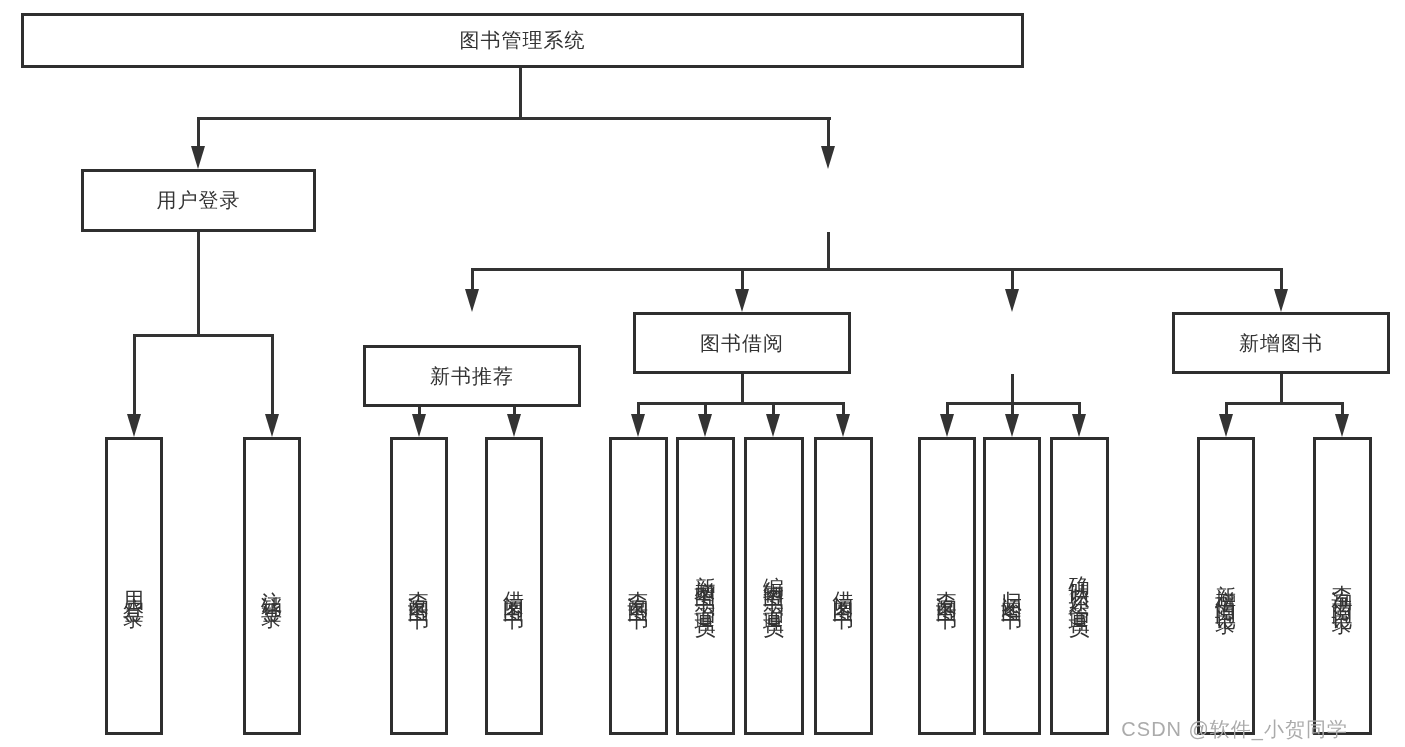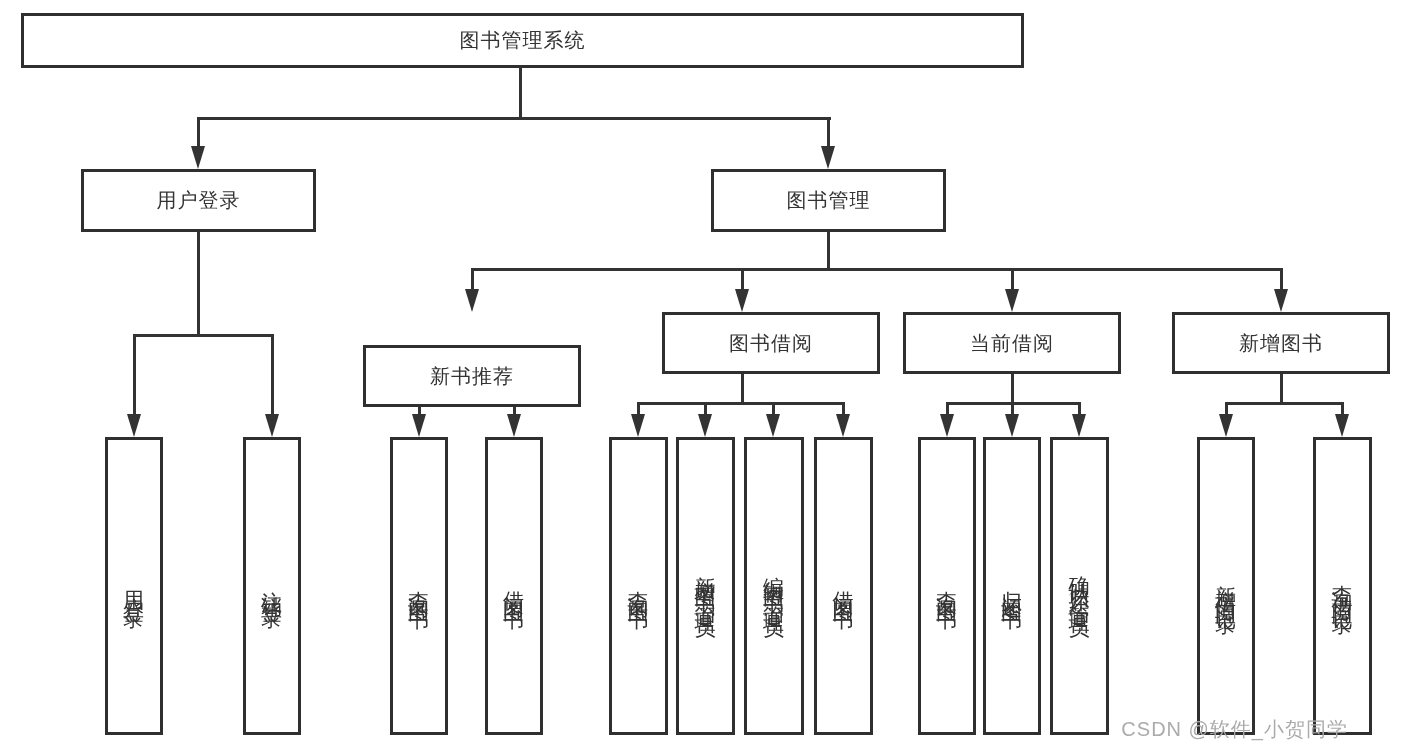--- a/index.html
+++ b/index.html
@@ -83,23 +83,20 @@
   <div class="vline" style="left:519px; top:66px; height:53px;"></div>
   <div class="hline" style="left:197px; top:117px; width:634px;"></div>
   <div class="vline" style="left:197px; top:117px; height:31px;"></div>
   <div class="arrow" style="left:191px; top:146px;"></div>
   <div class="vline" style="left:827px; top:117px; height:31px;"></div>
   <div class="arrow" style="left:821px; top:146px;"></div>
 
   <div class="box hbox" style="left:81px; top:169px; width:235px; height:63px;">
     <span>用户登录</span>
   </div>
-  <div class="box hbox" style="left:711px; top:169px; width:235px; height:63px;">
-    <span>图书管理</span>
-  </div>
 
   <div class="vline" style="left:197px; top:232px; height:105px;"></div>
   <div class="hline" style="left:133px; top:334px; width:141px;"></div>
   <div class="vline" style="left:133px; top:334px; height:82px;"></div>
   <div class="arrow" style="left:127px; top:414px;"></div>
   <div class="vline" style="left:271px; top:334px; height:82px;"></div>
   <div class="arrow" style="left:265px; top:414px;"></div>
 
   <div class="vline" style="left:827px; top:232px; height:39px;"></div>
   <div class="hline" style="left:471px; top:268px; width:812px;"></div>
@@ -108,25 +105,22 @@
   <div class="vline" style="left:741px; top:268px; height:23px;"></div>
   <div class="arrow" style="left:735px; top:289px;"></div>
   <div class="vline" style="left:1011px; top:268px; height:23px;"></div>
   <div class="arrow" style="left:1005px; top:289px;"></div>
   <div class="vline" style="left:1280px; top:268px; height:23px;"></div>
   <div class="arrow" style="left:1274px; top:289px;"></div>
 
   <div class="box hbox" style="left:363px; top:312px; width:218px; height:62px;margin-top:33px;">
     <span>新书推荐</span>
   </div>
-  <div class="box hbox" style="left:662px; top:312px; width:218px; height:62px;">
+  <div class="box hbox" style="left:633px; top:312px; width:218px; height:62px;">
     <span>图书借阅</span>
-  </div>
-  <div class="box hbox" style="left:903px; top:312px; width:218px; height:62px;">
-    <span>当前借阅</span>
   </div>
   <div class="box hbox" style="left:1172px; top:312px; width:218px; height:62px;">
     <span>新增图书</span>
   </div>
 
   <div class="vline" style="left:471px; top:374px; height:31px;"></div>
   <div class="hline" style="left:418px; top:402px; width:98px;"></div>
   <div class="vline" style="left:418px; top:402px; height:14px;"></div>
   <div class="arrow" style="left:412px; top:414px;"></div>
   <div class="vline" style="left:513px; top:402px; height:14px;"></div>

